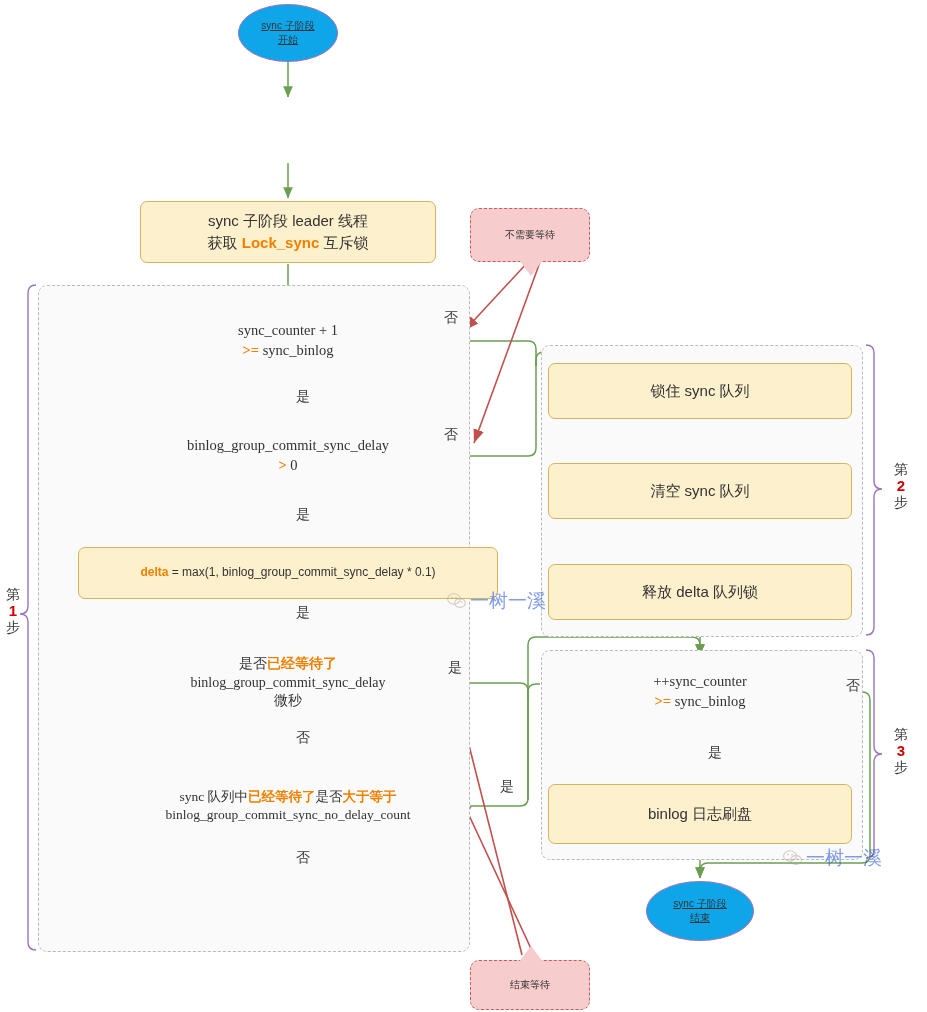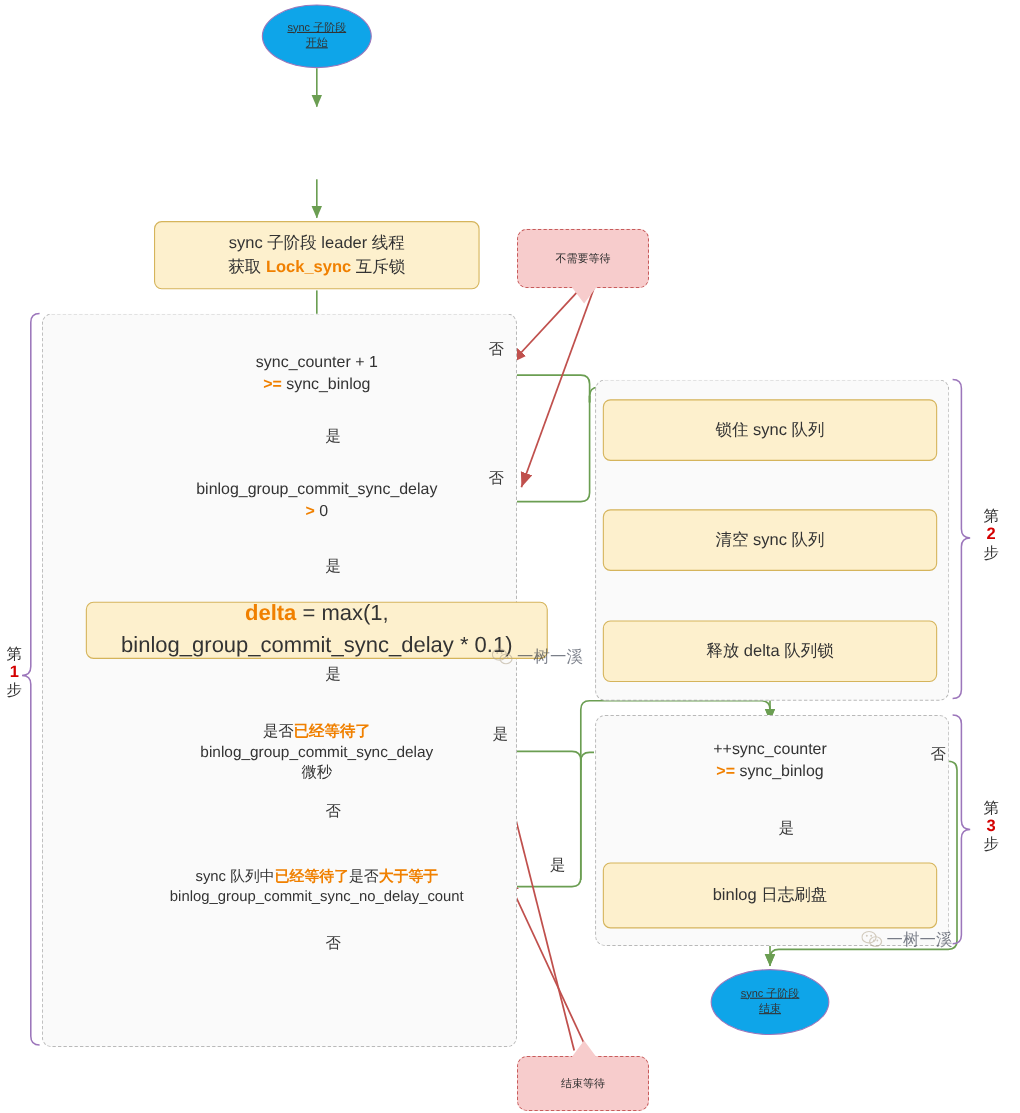--- a/index.html
+++ b/index.html
@@ -50,20 +50,21 @@
     left:0;top:0;
     width:100%;height:100%;
     display:flex;
     align-items:center;
     justify-content:center;
     text-align:center;
     font-size:14.5px;
     color:#333333;
     line-height:1.35;
     z-index:6;
+    font-family:Liberation Serif, serif;
   }
   .callout{
     position:absolute;
     background:#f7cccc;
     border:1.5px dashed #c75c5c;
     border-radius:9px;
     display:flex;
     align-items:center;
     justify-content:center;
     font-size:10px;
@@ -105,22 +106,22 @@
   }
   .kw{ color:#f08000; font-weight:bold; }
   .wm{
     position:absolute;
     z-index:10;
     opacity:.55;
     pointer-events:none;
     display:flex;
     align-items:center;
     gap:3px;
-    font-size:15px;
-    color:#0f172a;
+    font-size:19px;
+    color:#1d4ed8;
     white-space:nowrap;
   }
   .wm .wm-logo{
     display:inline-block;
     width:20px;height:17px;
     position:relative;
   }
 </style>
 </head>
 <body>
@@ -256,21 +257,21 @@
     </span>
   </div>
 
   <div class="diamond-label" style="left:560px;top:659px;width:280px;height:66px;">
     <span>
       <span>++sync_counter</span><br>
       <span class="kw">&gt;=</span><span> sync_binlog</span>
     </span>
   </div>
 
-  <div class="node proc" style="left:78px;top:547px;width:420px;height:52px;font-size:20px;">
+  <div class="node proc" style="left:78px;top:547px;width:420px;height:52px;font-size:12px;">
     <span>
       <span class="kw">delta</span><span> = max(1, binlog_group_commit_sync_delay * 0.1)</span>
     </span>
   </div>
 
 
   <div class="node proc" style="left:548px;top:363px;width:304px;height:56px;">
     <span>锁住 sync 队列</span>
   </div>
   <div class="node proc" style="left:548px;top:463px;width:304px;height:56px;">

